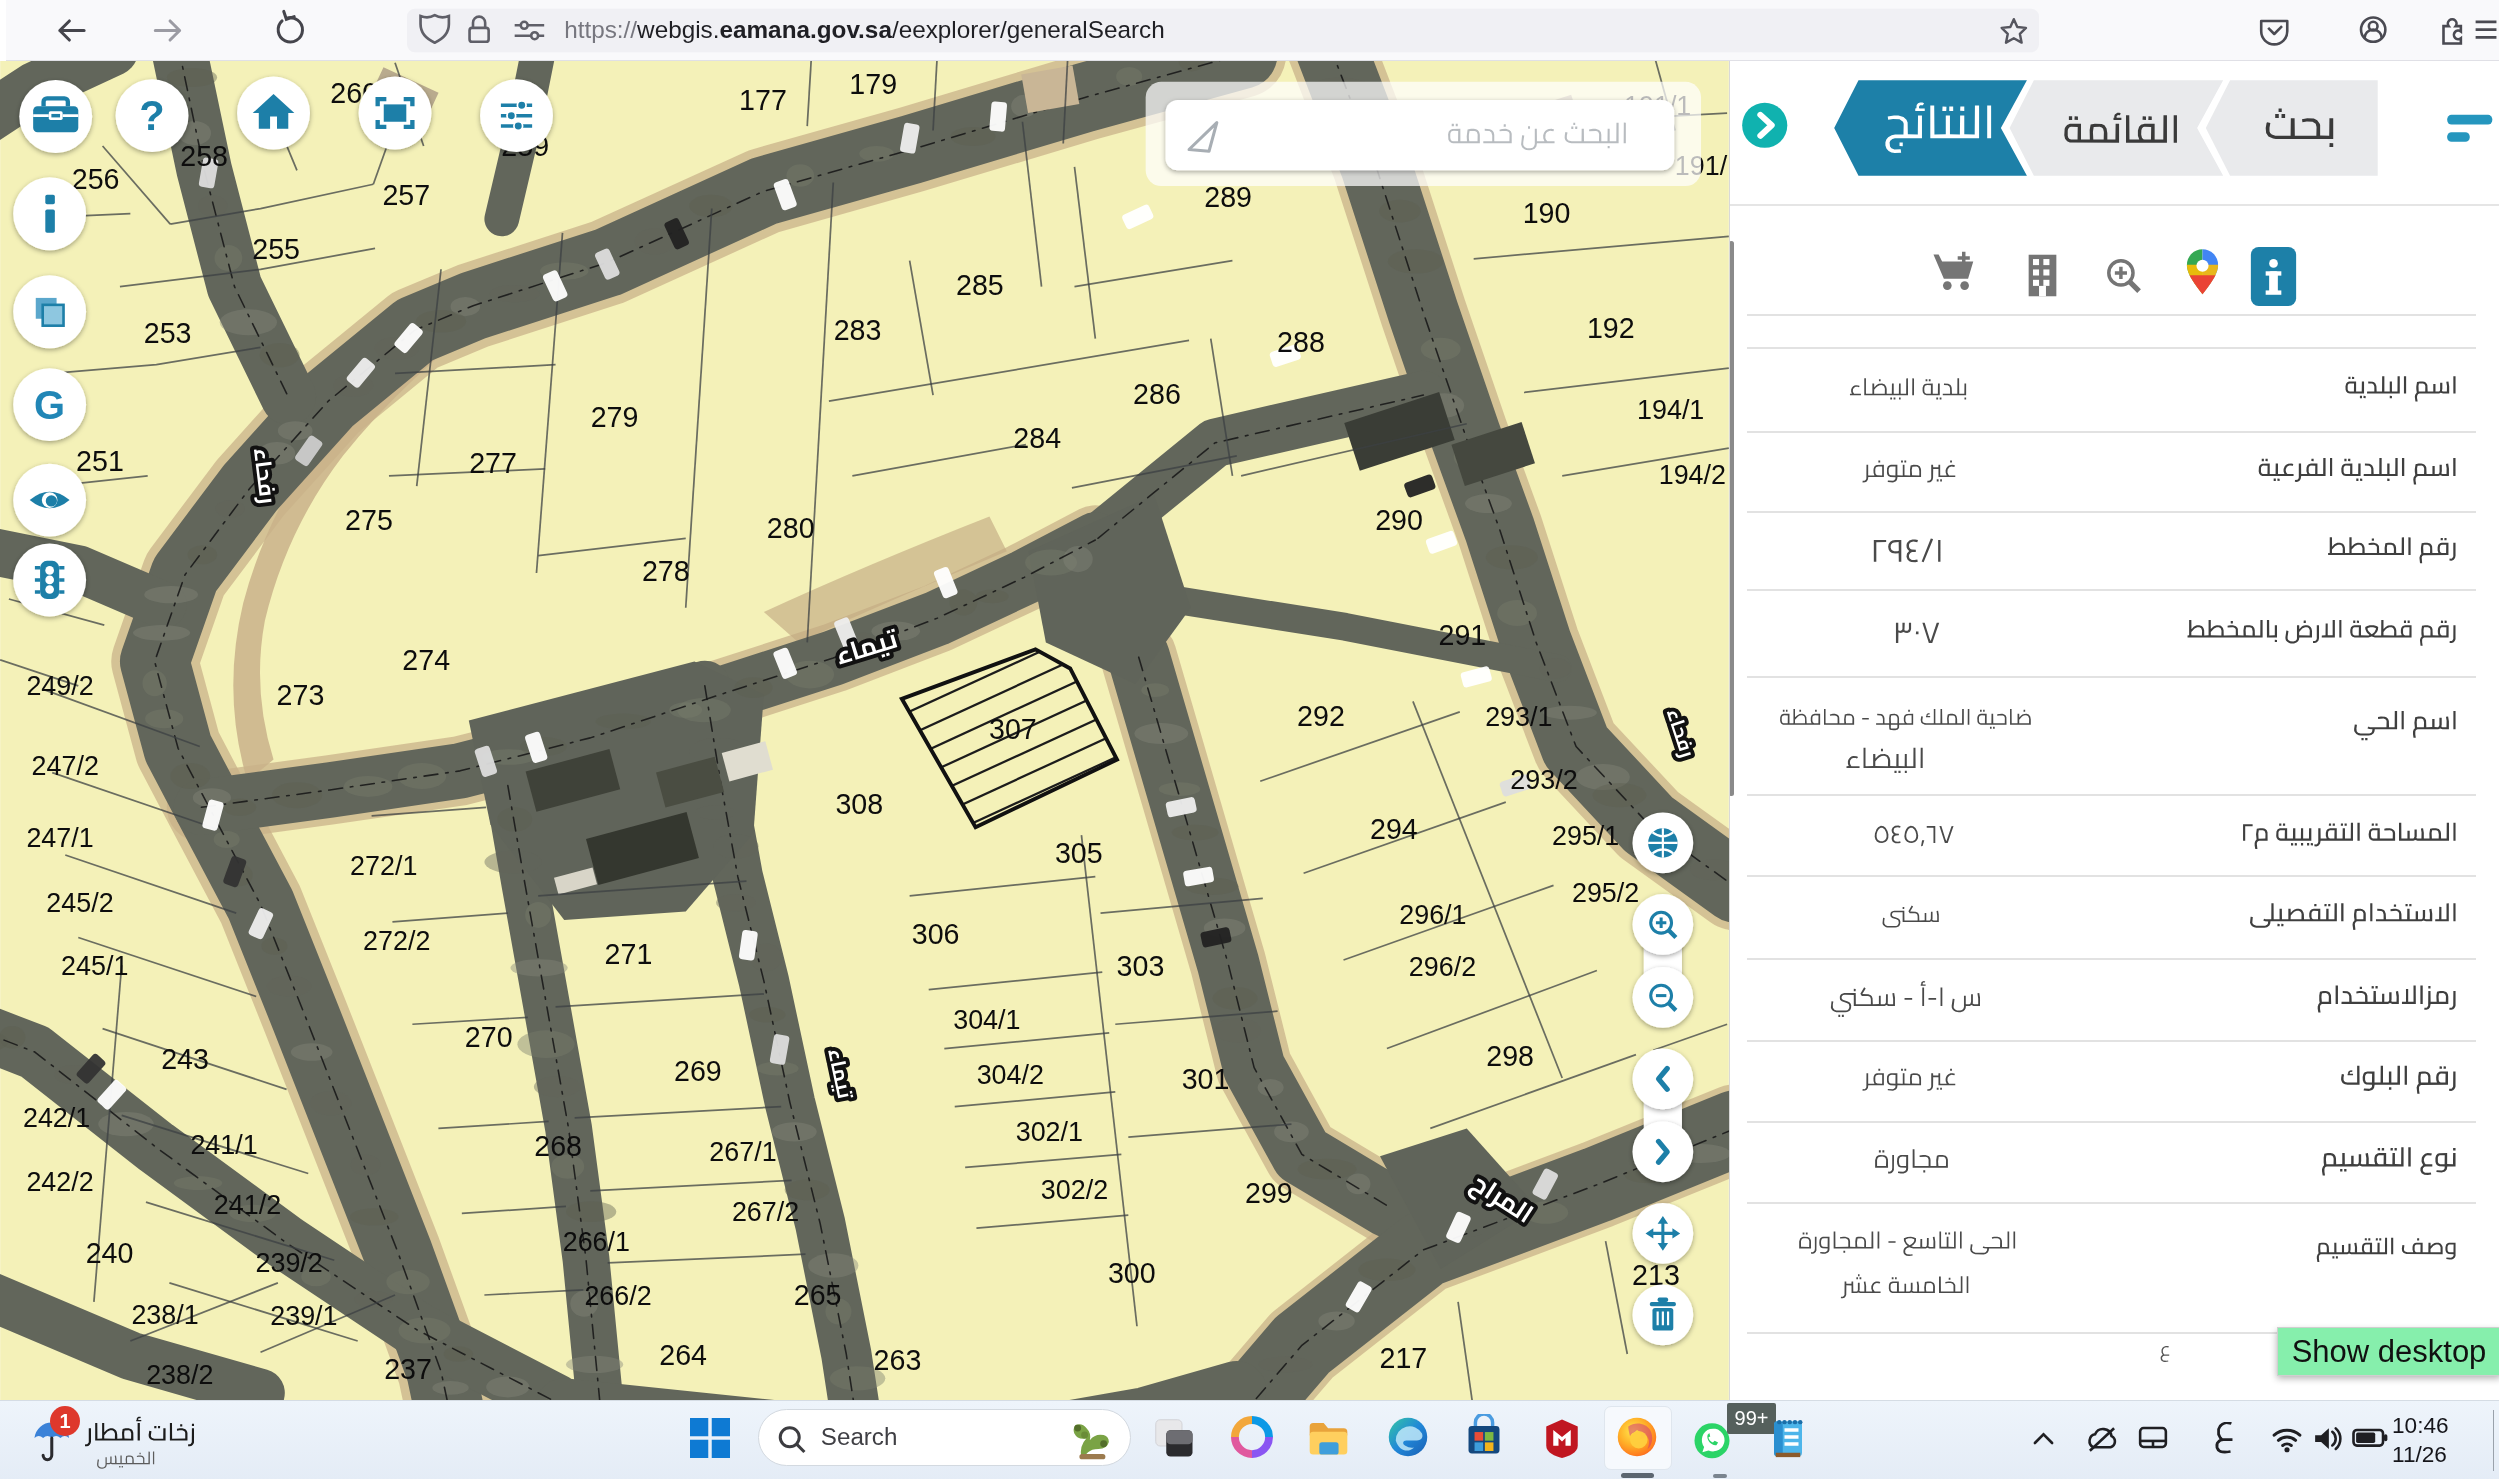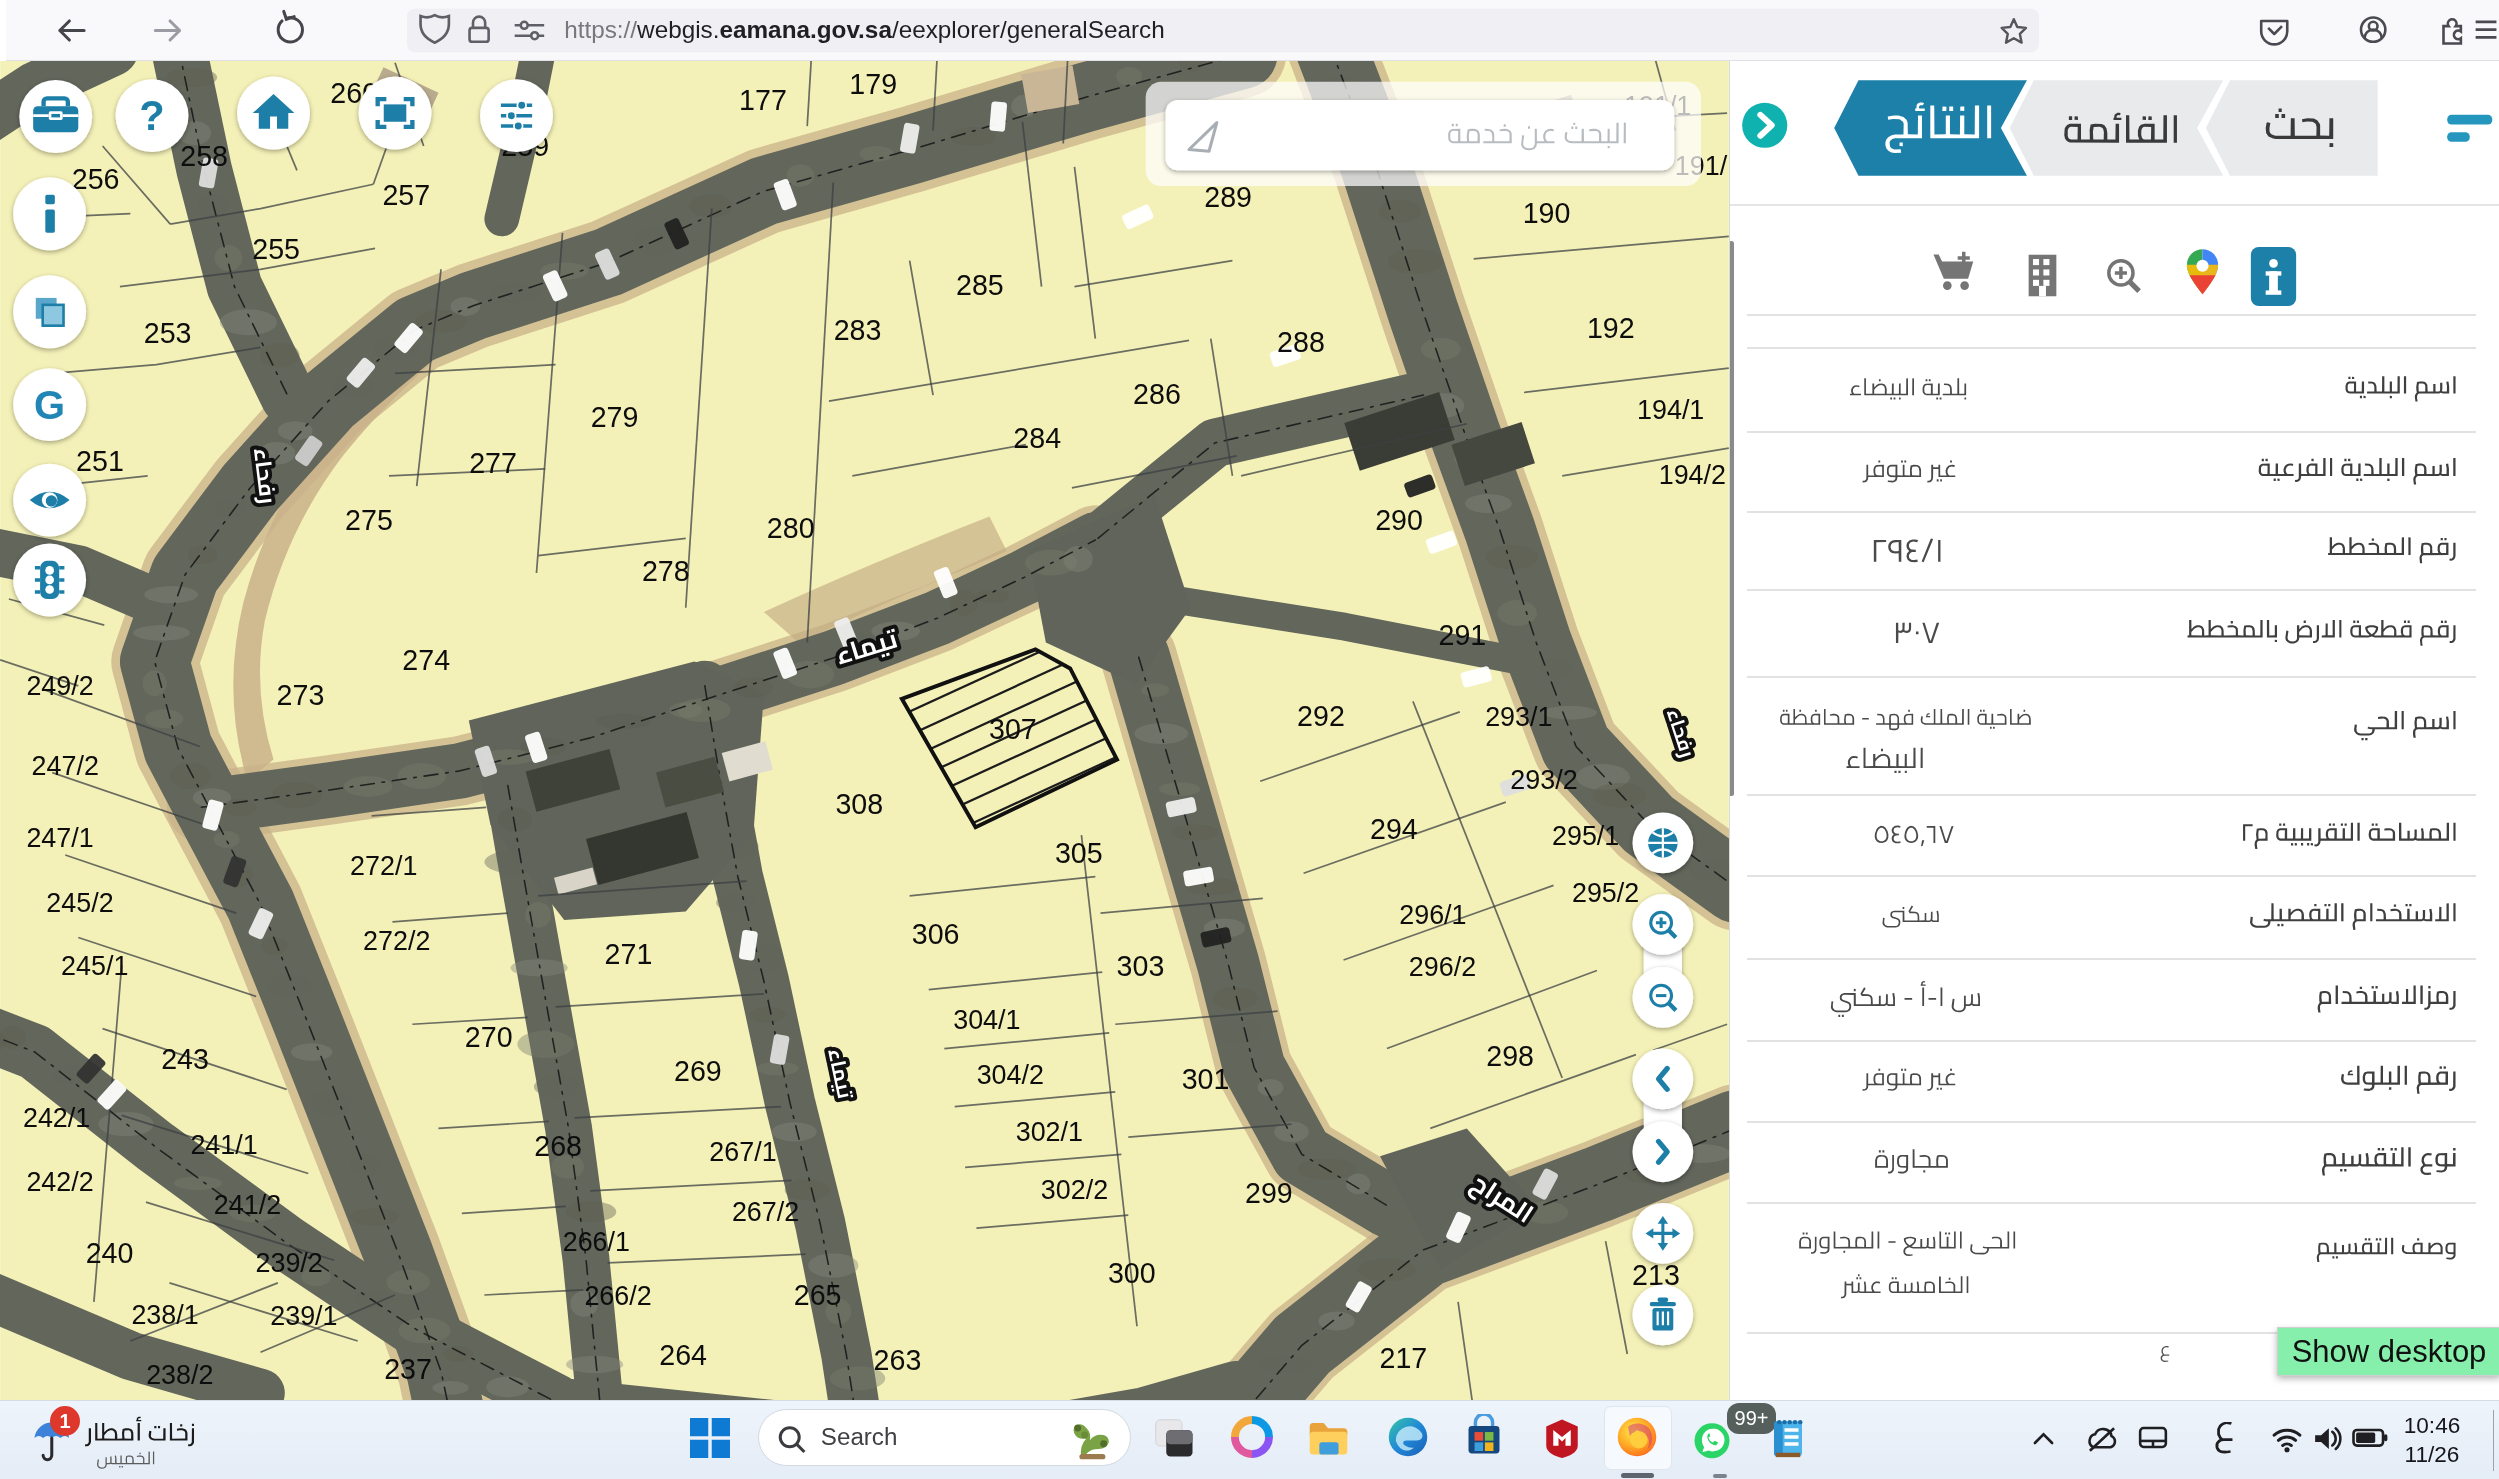--- a/index.html
+++ b/index.html
@@ -831,21 +831,21 @@
         <circle cx="24" cy="24" r="22" fill="url(#fg)"></circle>
         <path d="M14,12 c8,-6 20,-4 25,4 c4,7 3,17 -3,22 c3,-7 2,-13 -2,-16 c-1,4 -4,5 -7,4 c3,-4 1,-8 -3,-10 c-2,3 -6,3 -8,7 c-1,-4 -2,-8 -2,-11 z" fill="#cf2f7e" opacity="0.5"></path>
         <circle cx="26" cy="27" r="10" fill="#ffcf3e" opacity="0.95"></circle>
       </svg></div>
 <div style="position:absolute;left:1621px;top:72px;width:33px;height:5.2px;border-radius:2.6px;background:#5c6670"></div>
 <div style="position:absolute;left:1691px;top:16.5px"><svg width="42" height="42" xmlns="http://www.w3.org/2000/svg" viewBox="0 0 48 48">
         <circle cx="24" cy="26" r="20" fill="#2bd467"></circle>
         <path d="M13,39 l2,-6 a13,13 0 1 1 5,4 z" fill="#fff"></path>
         <path d="M19,19 c-2,6 5,13 10,12 l2,-3 -4,-2 -2,2 c-3,-1 -5,-4 -5,-6 l2,-1 -1,-4 z" fill="#2bd467"></path>
       </svg></div>
-<div style="position:absolute;left:1727px;top:1.7px;min-width:49px;height:31px;border-radius:12px;background:#55605c;color:#fff;font-size:20px;display:flex;align-items:center;justify-content:center">99+</div>
+<div style="position:absolute;left:1727px;top:1.7px;min-width:49px;height:31px;border-radius:2px;background:#55605c;color:#fff;font-size:20px;display:flex;align-items:center;justify-content:center">99+</div>
 <div style="position:absolute;left:1713px;top:73px;width:14px;height:4.3px;border-radius:2.6px;background:#7a848e"></div>
 <div style="position:absolute;left:1767px;top:14.8px"><svg width="42" height="42" xmlns="http://www.w3.org/2000/svg" viewBox="0 0 48 48">
         <rect x="8" y="6" width="32" height="40" rx="4" fill="#4db5ea"></rect>
         <rect x="8" y="6" width="10" height="40" rx="4" fill="#2a8fd0"></rect>
         <rect x="20" y="14" width="16" height="4" fill="#fff"></rect>
         <rect x="20" y="22" width="16" height="4" fill="#fff"></rect>
         <rect x="20" y="30" width="16" height="4" fill="#fff"></rect>
         <rect x="10" y="42" width="28" height="5" fill="#8b5a2b"></rect>
         <circle cx="14" cy="7" r="2.5" fill="#1b6ea8"></circle>
         <circle cx="20" cy="7" r="2.5" fill="#1b6ea8"></circle>
@@ -876,15 +876,15 @@
       </svg></div>
     <div style="position:absolute;left:2310px;top:22px"><svg width="36" height="33" xmlns="http://www.w3.org/2000/svg" viewBox="0 0 42 38">
         <path d="M6,14 h7 l9,-8 v24 l-9,-8 h-7 z" fill="#1f1f23"></path>
         <path d="M26,10 a10,10 0 0 1 0,16 M30,6 a16,16 0 0 1 0,24" stroke="#1f1f23" stroke-width="3" fill="none" stroke-linecap="round"></path>
       </svg></div>
     <div style="position:absolute;left:2350px;top:22px"><svg width="40" height="33" xmlns="http://www.w3.org/2000/svg" viewBox="0 0 46 38">
         <rect x="4" y="8" width="34" height="18" rx="4" fill="none" stroke="#1f1f23" stroke-width="3"></rect>
         <rect x="7" y="11" width="22" height="12" rx="2" fill="#1f1f23"></rect>
         <rect x="39" y="13" width="4" height="8" rx="2" fill="#1f1f23"></rect>
       </svg></div>
-<div style="position:absolute;left:2392px;top:10.4px;width:80px;text-align:center;font-size:22.6px;color:#15151a;line-height:29px">10:46<br>11/26</div>
+<div style="position:absolute;left:2392px;top:10.4px;width:80px;text-align:left;font-size:22.6px;color:#15151a;line-height:29px">10:46<br>11/26</div>
 <div style="position:absolute;left:2493px;top:8.7px;width:0.9px;height:61px;background:#9aa2ab"></div>
 </div>
 
 </body></html>

